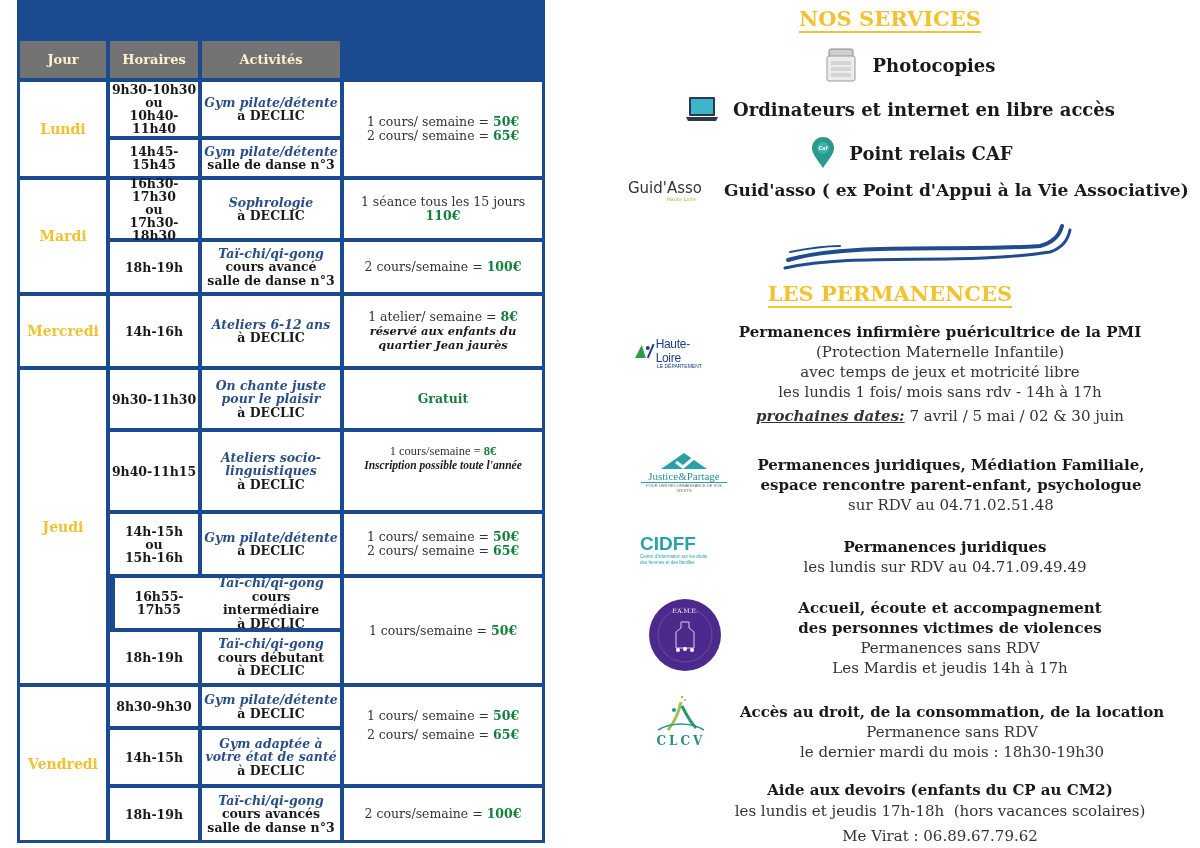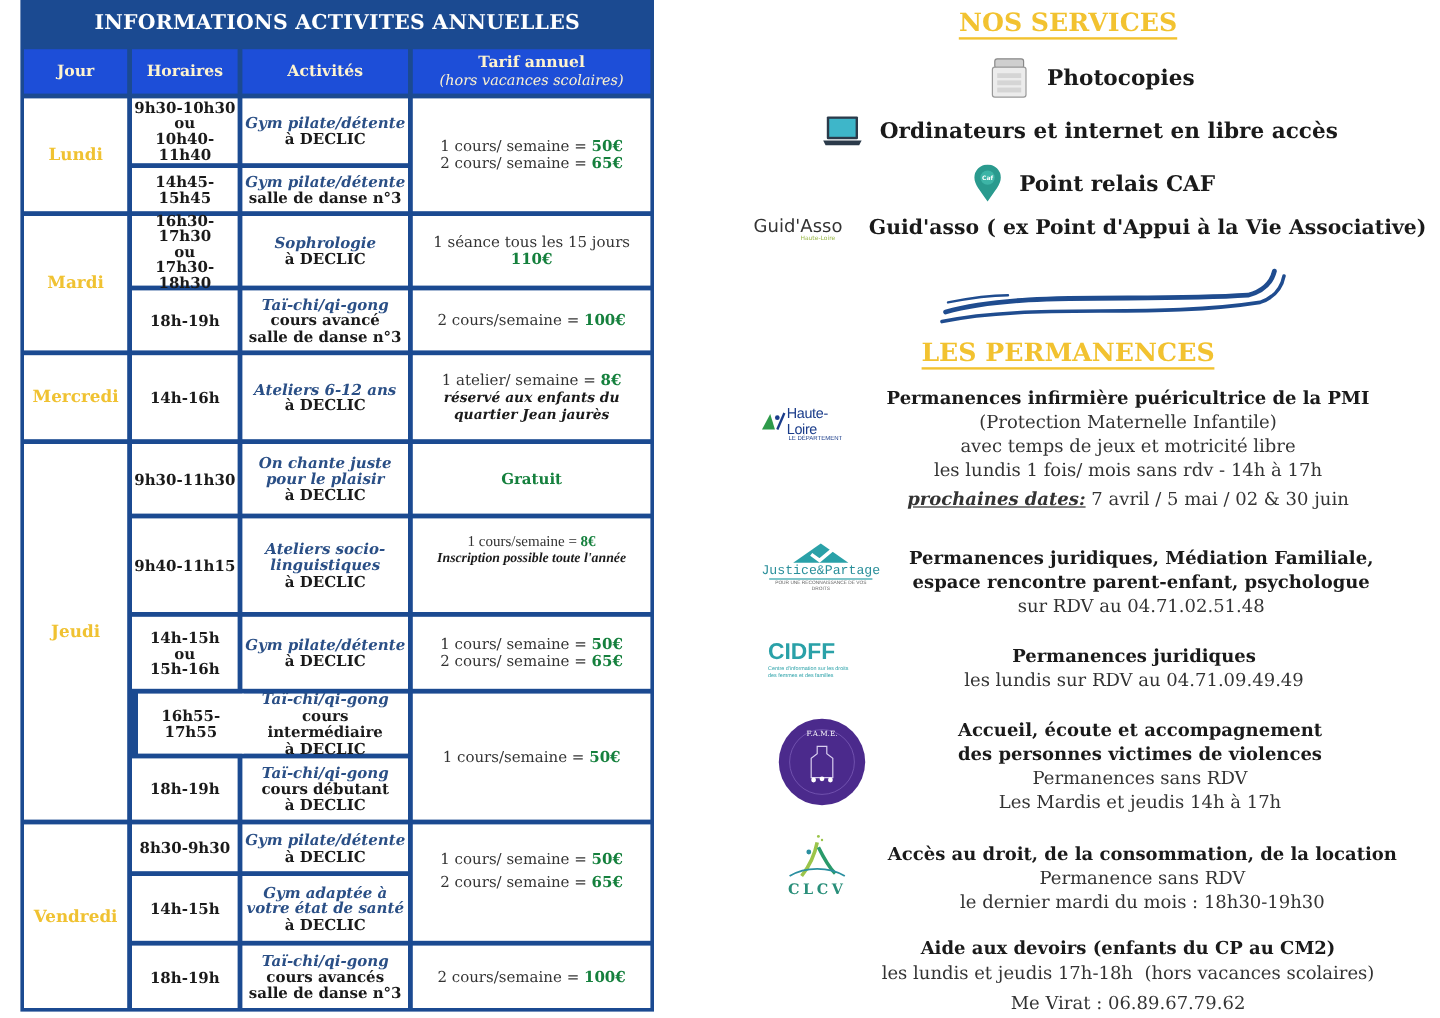--- a/index.html
+++ b/index.html
@@ -7,21 +7,21 @@
          font-family:"DejaVu Serif", "Liberation Serif", serif; color:#1a1a1a; }
 
   
   #table-wrap { position:absolute; left:17px; top:0; width:528px; height:843px;
                 background:#1b4a91; box-sizing:border-box; }
   .title-band { position:absolute; left:0; top:0; width:528px; height:38px;
                 display:flex; align-items:center; justify-content:center;
                 color:#ffffff; font-weight:bold; font-size:17px; letter-spacing:0.2px; }
   .cell { position:absolute; box-sizing:border-box; display:flex; flex-direction:column;
           align-items:center; justify-content:center; text-align:center; background:#fff; }
-  .hdr { background:#1d4ed8; color:#fdf3cf; font-weight:bold; font-size:13px; line-height:14px; }
+  .hdr { background:#737373; color:#fdf3cf; font-weight:bold; font-size:13px; line-height:14px; }
   .hdr .sub { font-style:italic; font-weight:normal; font-size:12px; }
   .day { color:#f0c232; font-weight:bold; font-size:14px; }
   .time { font-weight:bold; font-size:12.5px; line-height:13px; color:#1a1a1a; }
   .act { font-size:12.5px; line-height:13.5px; }
   .act .name { color:#2a4f86; font-style:italic; font-weight:bold; }
   .act .loc  { color:#1a1a1a; font-weight:bold; }
   .price { font-size:12.5px; line-height:14px; color:#333; }
   .price .b { font-weight:bold; color:#15803d; }
   .price .note { font-style:italic; font-weight:bold; font-size:11.5px; color:#1a1a1a; }
 
@@ -36,34 +36,29 @@
   .perm .logo { position:absolute; display:flex; align-items:center; justify-content:center; }
   .perm .txt { position:absolute; left:100px; width:480px; text-align:center; font-size:15px; line-height:20px; }
   .perm .txt .t { font-weight:bold; }
   .perm .txt .n { color:#333; }
   .dates-label { font-weight:bold; font-style:italic; text-decoration:underline; }
 </style>
 </head>
 <body>
 
 <div id="table-wrap">
-  <div class="title-band">INFORMATIONS ACTIVITES ANNUELLES</div>
 
   <div class="cell hdr" style="left:3px;top:41px;width:86px;height:37px;">
       <span>Jour</span>
     </div>
   <div class="cell hdr" style="left:93px;top:41px;width:88px;height:37px;">
       <span>Horaires</span>
     </div>
   <div class="cell hdr" style="left:185px;top:41px;width:138px;height:37px;">
       <span>Activités</span>
-    </div>
-  <div class="cell hdr" style="left:327px;top:41px;width:198px;height:37px;">
-      <span>Tarif annuel</span>
-      <span class="sub">(hors vacances scolaires)</span>
     </div>
 
   <div class="cell day" style="left:3px;top:82px;width:86px;height:94px;">
       <span>Lundi</span>
     </div>
   <div class="cell time" style="left:93px;top:82px;width:88px;height:54px;">
       <span>9h30-10h30</span>
       <span>ou</span>
       <span>10h40-11h40</span>
     </div>
@@ -297,21 +292,21 @@
     <div class="n" style="margin-top:4px;"><span class="dates-label">prochaines dates:</span><span> 7 avril / 5 mai / 02 &amp; 30 juin</span></div>
   </div>
 </div>
 
 <div class="perm" style="top:447px;height:70px;">
   <div class="logo" style="left:36px;top:0;width:96px;height:50px;flex-direction:column;">
     <svg width="50" height="18" viewBox="0 0 50 18">
         <path d="M2 17 L25 1 L48 17 Z" fill="#2aa1a8"></path>
         <path d="M17 10 L24 15 L36 5" stroke="#fff" stroke-width="3" fill="none"></path>
       </svg>
-    <span style="font-family:Liberation Mono, monospace;font-size:11px;color:#2a8f9a;">Justice&amp;Partage</span>
+    <span style="font-family:Liberation Serif, serif;font-size:11px;color:#2a8f9a;">Justice&amp;Partage</span>
     <span style="font-family:'Liberation Sans',sans-serif;font-size:4px;color:#666;width:86px;text-align:center;border-top:1px solid #2aa1a8;">POUR UNE RECONNAISSANCE DE VOS DROITS</span>
   </div>
   <div class="txt" style="top:8px;left:126px;width:450px;">
     <div class="t">Permanences juridiques, Médiation Familiale,</div>
     <div class="t">espace rencontre parent-enfant, psychologue</div>
     <div class="n">sur RDV au 04.71.02.51.48</div>
   </div>
 </div>
 
 <div class="perm" style="top:529px;height:50px;">

